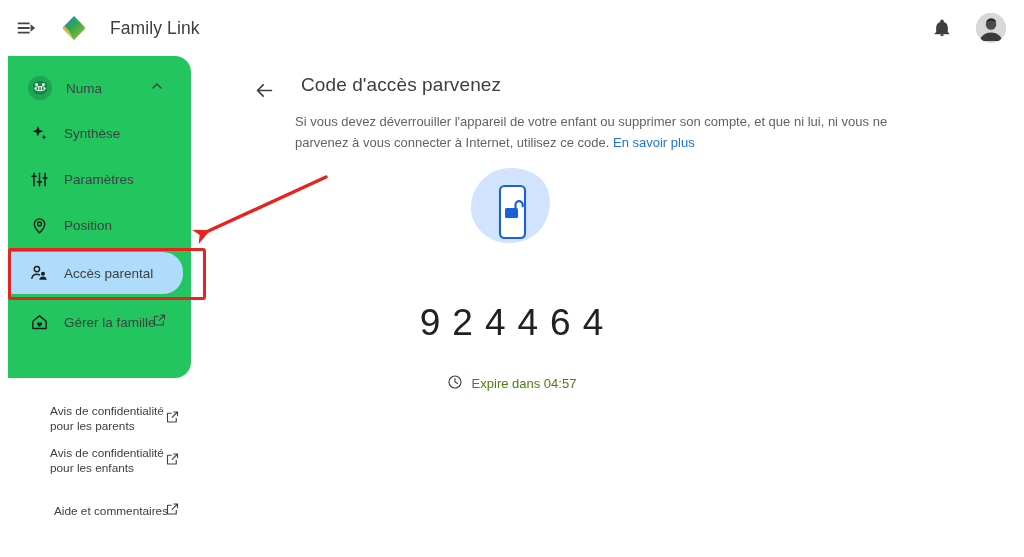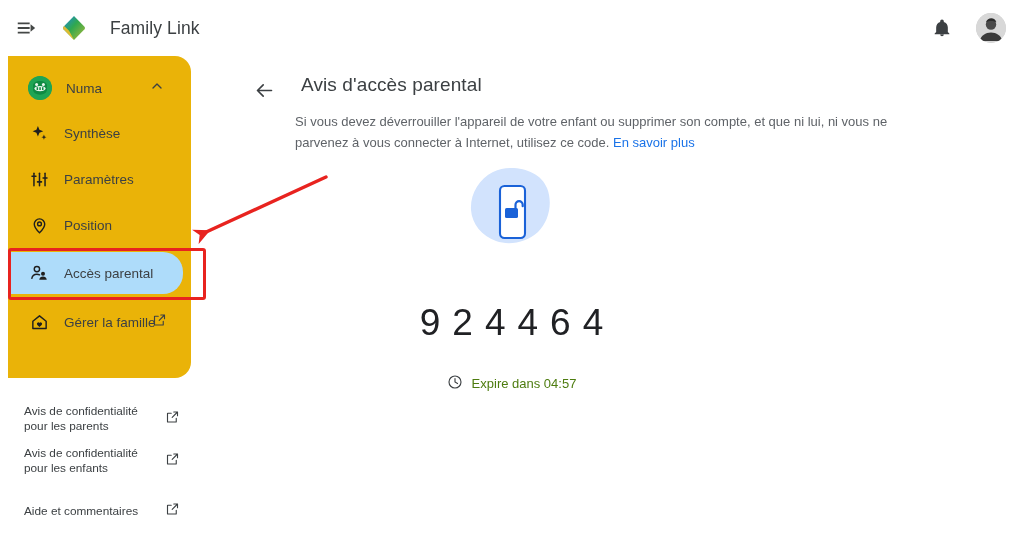--- a/index.html
+++ b/index.html
@@ -36,21 +36,21 @@
   }
   .avatar {
     width: 30px; height: 30px; border-radius: 50%; overflow: hidden;
     cursor: pointer; background: #cfcfcf; position: relative;
   }
   .avatar svg { display: block; }
 
   
   .sidebar {
     position: absolute; left: 8px; top: 56px; width: 183px; height: 322px;
-    background: #eab308; border-radius: 0 16px 16px 0;
+    background: #22c55e; border-radius: 0 16px 16px 0;
   }
   .nav-row {
     display: flex; align-items: center; height: 40px;
     margin: 0 8px 0 0; border-radius: 0 20px 20px 0;
     padding-left: 20px; cursor: pointer; position: relative;
   }
   .nav-icon {
     width: 22px; height: 22px; display: flex; align-items: center;
     justify-content: center; flex: none;
   }
@@ -72,21 +72,21 @@
 
   .nav-row.active {
     background: #aedcfa; border-radius: 0 20px 20px 0; height: 42px;
   }
   .ext-icon { position: absolute; right: 16px; top: 50%; transform: translateY(-50%); }
 
   
   .footlinks { position: absolute; left: 8px; top: 398px; width: 190px; }
   .foot-row {
     position: relative; padding: 0 0 0 16px; min-height: 34px;
-    display: flex; align-items: center; cursor: pointer;
+    display: flex; align-items: center; cursor: pointer; justify-content: center;
   }
   .foot-label {
     font-size: 11.8px; color: #3c4043; line-height: 15px; max-width: 122px;
   }
   .foot-ext { position: absolute; right: 18px; top: 50%; transform: translateY(-50%); }
 
   
   .main { position: absolute; left: 191px; top: 56px; right: 0; bottom: 0; background: #fff; }
   .back-btn {
     position: absolute; left: 56px; top: 17px; width: 34px; height: 34px;
@@ -303,21 +303,21 @@
   </div>
 
   <div class="main">
 
     <div class="back-btn">
       <svg width="21" height="21" viewBox="0 0 24 24" aria-hidden="true">
         <path fill="none" stroke="#3c4043" stroke-width="1.9" stroke-linecap="round" stroke-linejoin="round" d="M20 12H4m0 0l6.5-6.5M4 12l6.5 6.5"></path>
       </svg>
     </div>
 
-    <div class="page-title">Avis d'accès parental</div>
+    <div class="page-title">Code d'accès parvenez</div>
 
     <div class="page-desc">
       <span>Si vous devez déverrouiller l'appareil de votre enfant ou supprimer son compte, et que ni lui, ni vous ne parvenez à vous connecter à Internet, utilisez ce code.</span>
       <a href="#">En savoir plus</a>
     </div>
 
     <div class="code-block">
 
       <div class="illus">
         <svg width="96" height="92" viewBox="0 0 96 92" aria-hidden="true">

